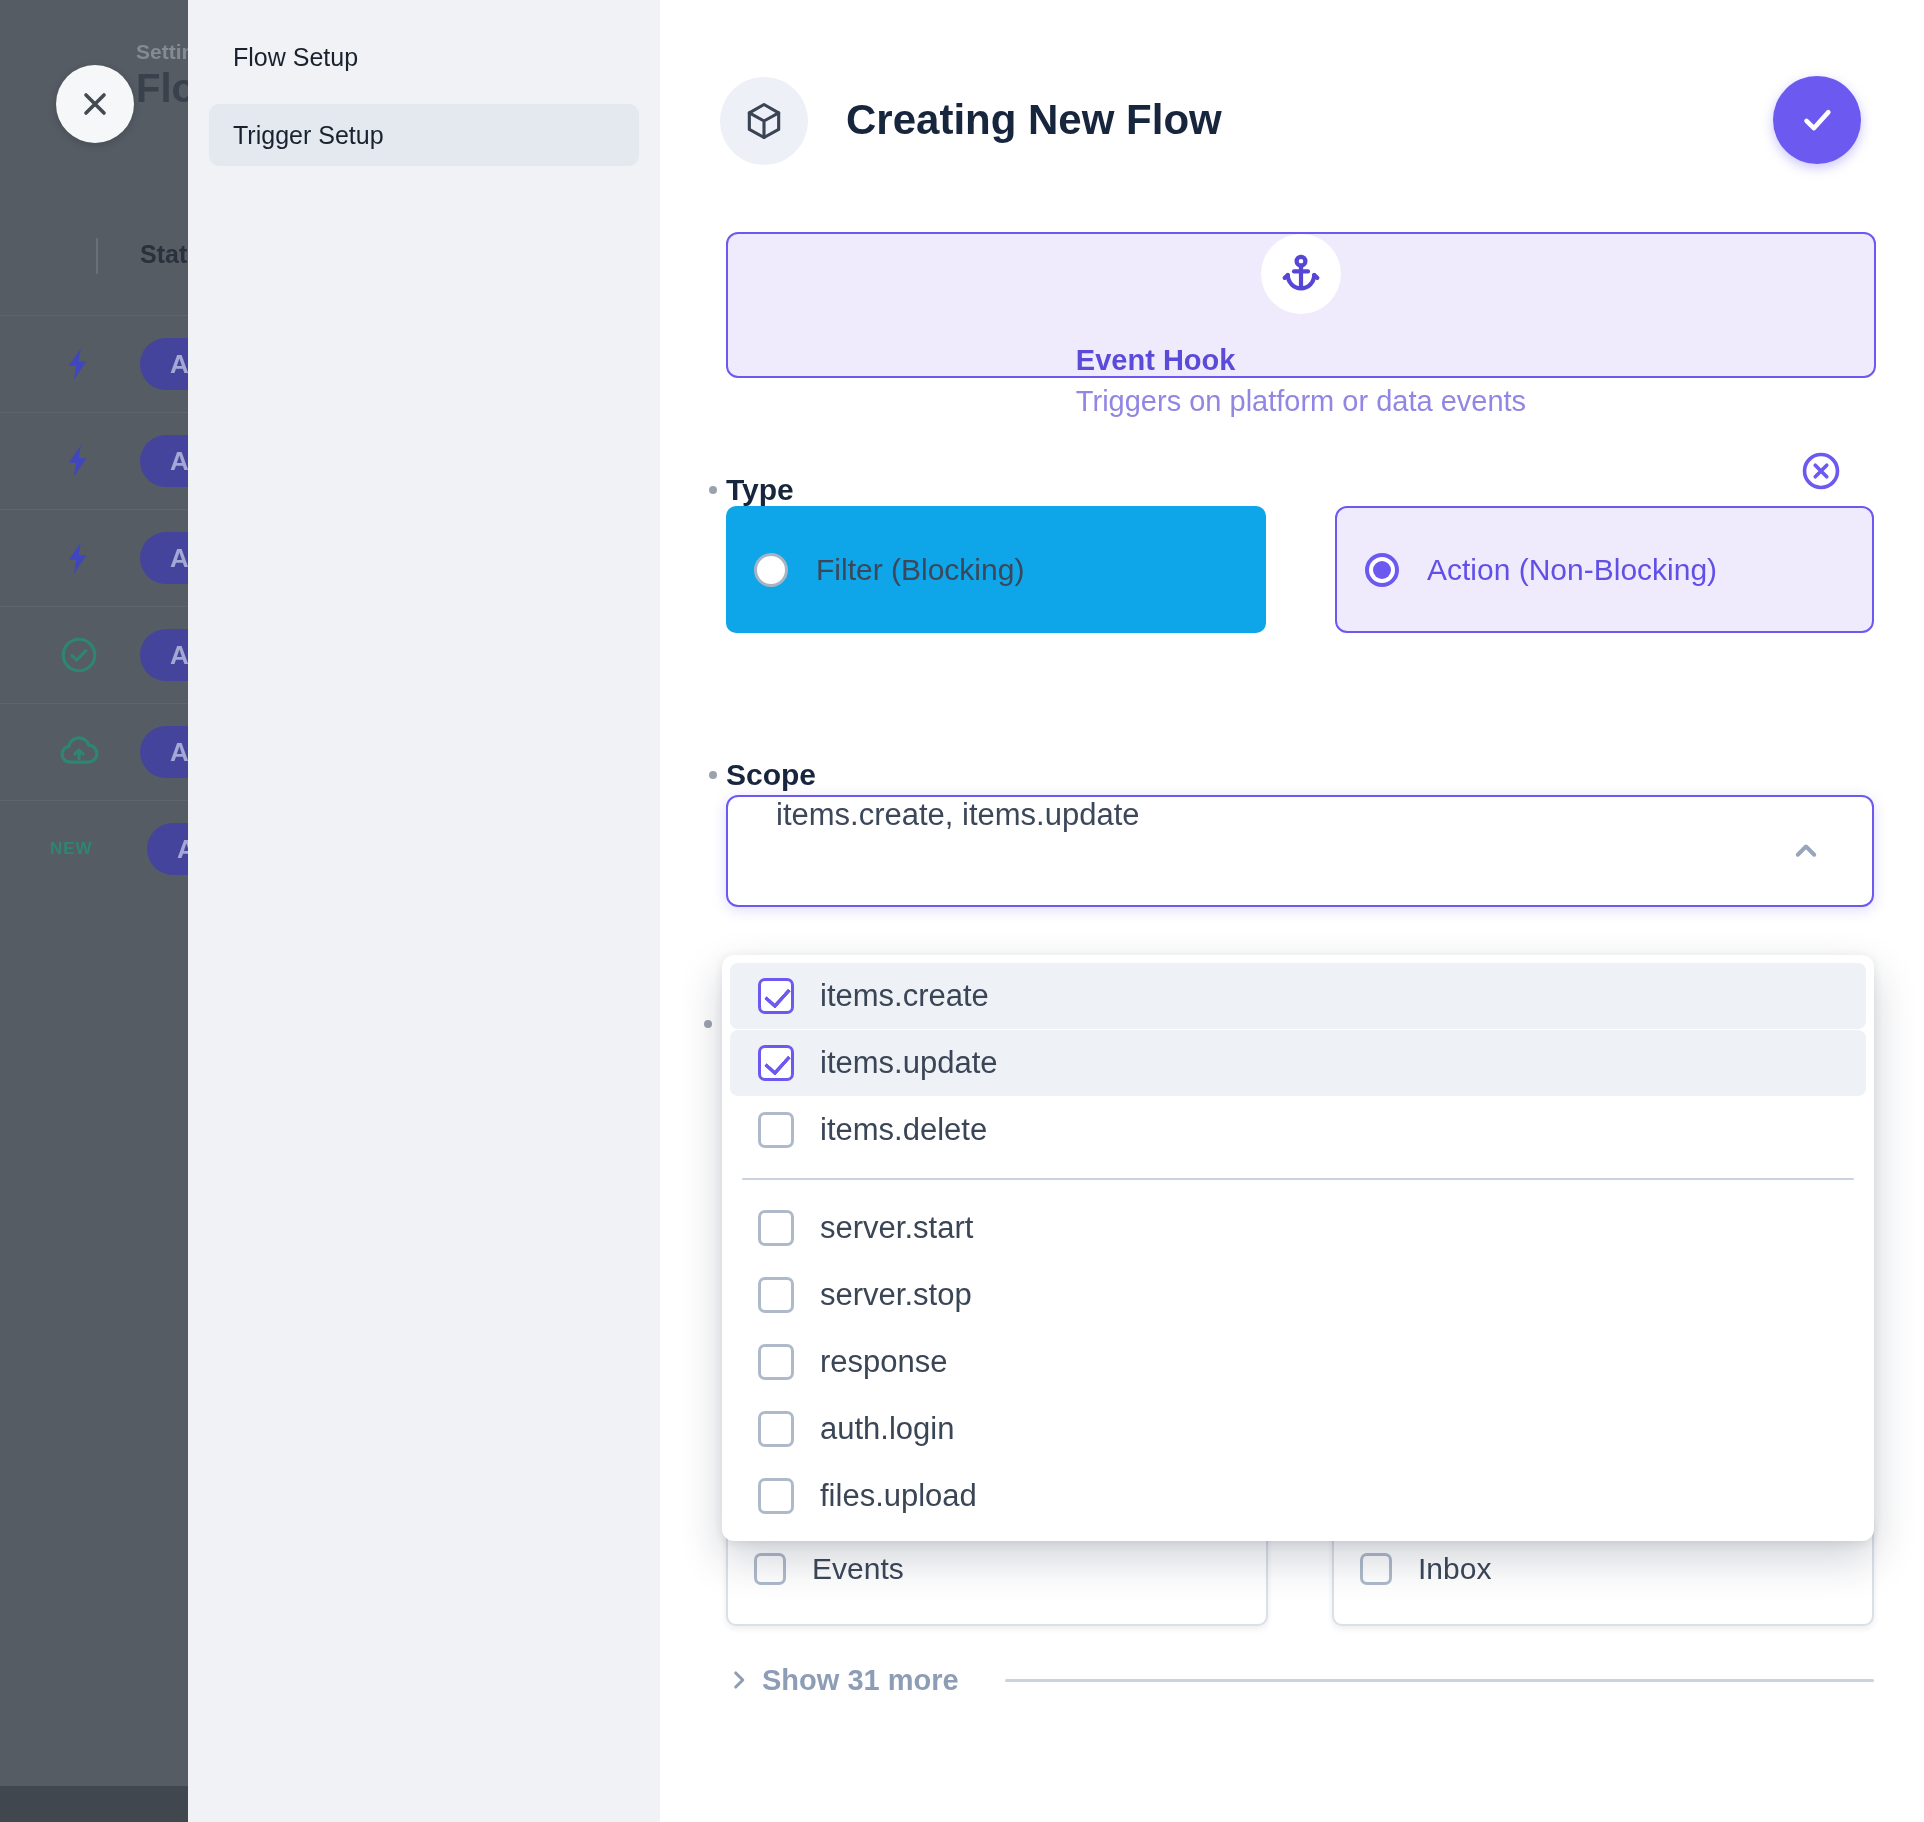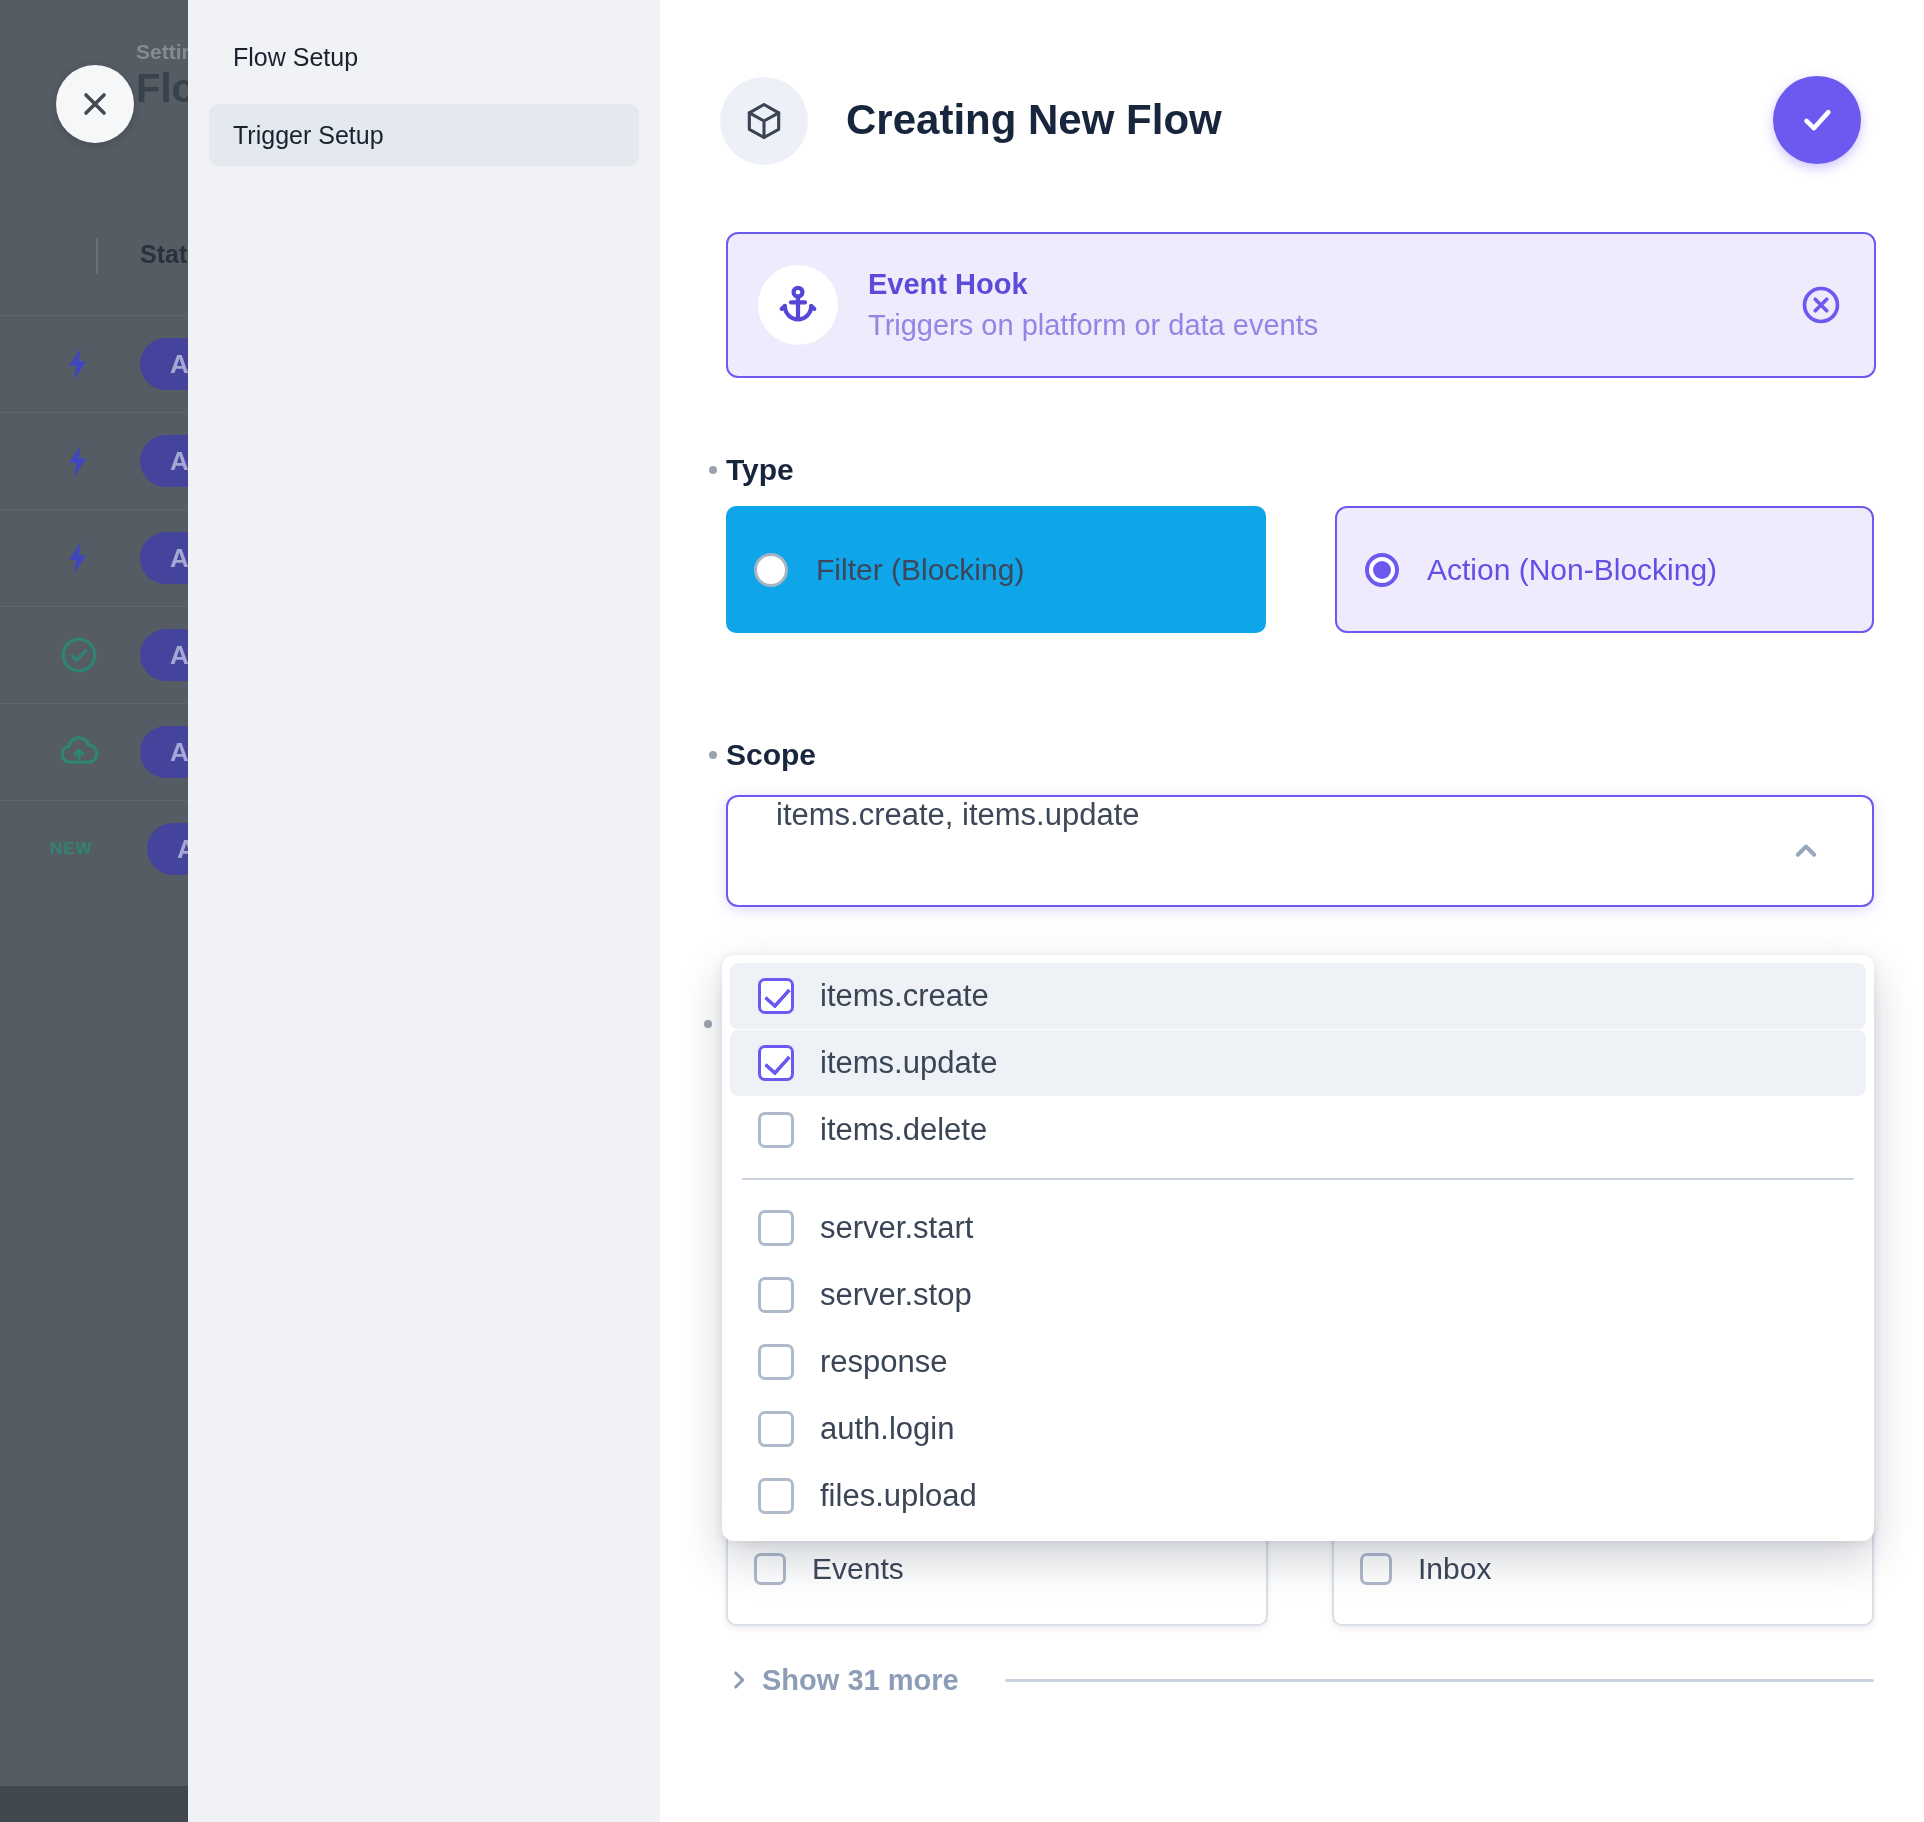--- a/index.html
+++ b/index.html
@@ -41,29 +41,29 @@
 
   .hdr-icon-circle { left:60px; top:61px; width:88px; height:88px; border-radius:50%; background:#EDF0F6;
     display:flex; align-items:center; justify-content:center; color:#3B4454; }
   .hdr-title { left:186px; top:80px; font-size:42px; font-weight:700; color:#17253D; white-space:nowrap; }
   .hdr-check-btn { left:1113px; top:60px; width:88px; height:88px; border-radius:50%; background:#6C5AF0;
     display:flex; align-items:center; justify-content:center; color:#ffffff; cursor:pointer;
     box-shadow:0 4px 12px rgba(108,90,240,0.35); }
 
   .trigger-card { left:66px; top:216px; width:1150px; height:146px; background:#EFEAFC;
     border:2.5px solid #6C5AF0; border-radius:12px; display:flex; align-items:center;
-    padding:0 30px; gap:30px; }
+    padding:0 30px; gap:30px;flex-direction:column; }
   .trigger-icon-circle { width:80px; height:80px; border-radius:50%; background:#ffffff; flex:none;
     display:flex; align-items:center; justify-content:center; color:#5646D6; }
   .trigger-texts { display:flex; flex-direction:column; gap:8px; }
   .trigger-title { font-size:29px; font-weight:600; color:#5B4BD9; }
   .trigger-subtitle { font-size:29px; color:#9186E4; }
   .trigger-remove { margin-left:auto; color:#6C5AF0; cursor:pointer; display:flex; }
 
-  .field-label { font-size:30px; font-weight:700; color:#17253D; position:absolute; left:66px; }
+  .field-label { font-size:30px; font-weight:700; color:#17253D; position:absolute; left:66px;margin-top:20px; }
   .field-label::before { content:""; position:absolute; left:-17px; top:13px; width:8px; height:8px;
     border-radius:50%; background:#9AA3AD; }
   .lbl-type { top:437px; }
   .lbl-scope { top:722px; }
 
   .opt-card { position:absolute; top:490px; height:127px; border-radius:10px; display:flex;
     align-items:center; padding:0 28px; gap:28px; cursor:pointer; }
   .opt-filter { left:66px; width:540px; background:#0ea5e9; }
   .opt-action { left:675px; width:539px; background:#F0EBFC; border:2.5px solid #6C5AF0; border-radius:12px; }
   .opt-label { font-size:30px; color:#3C4759; white-space:nowrap; }

